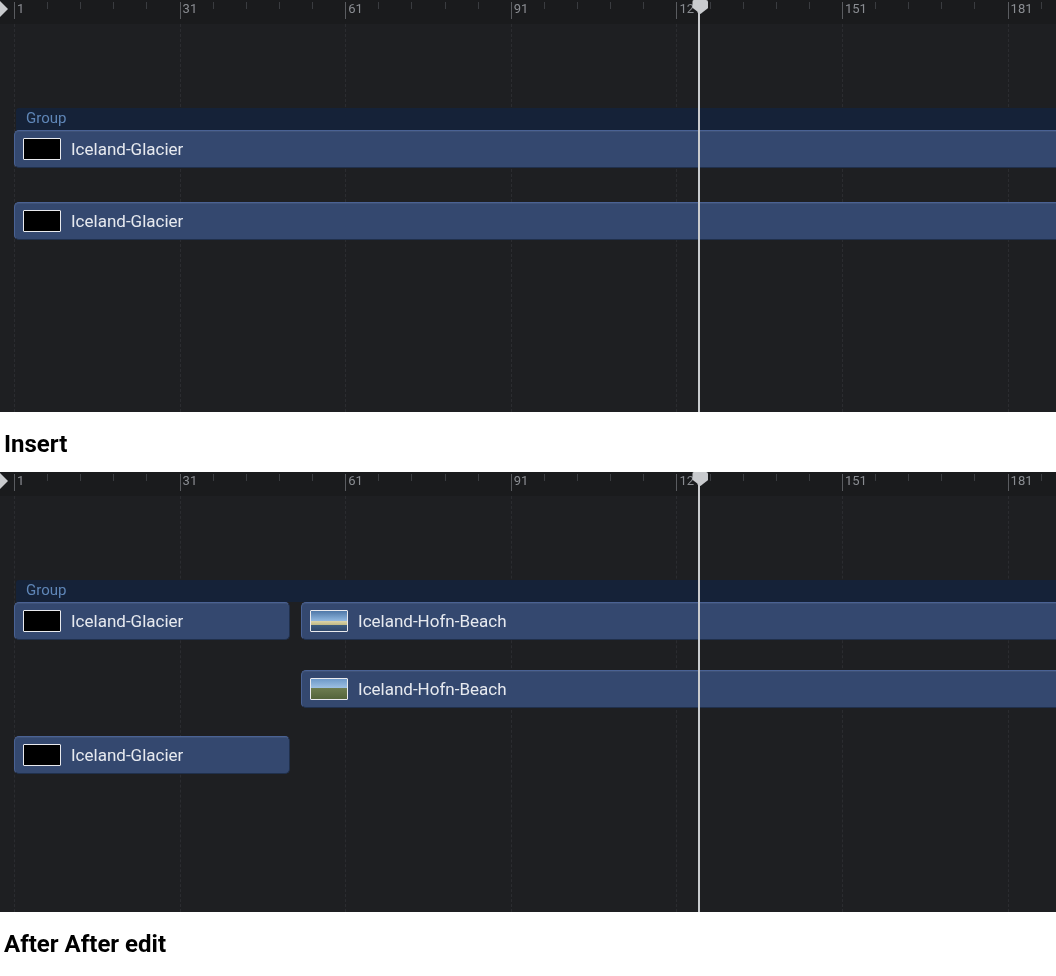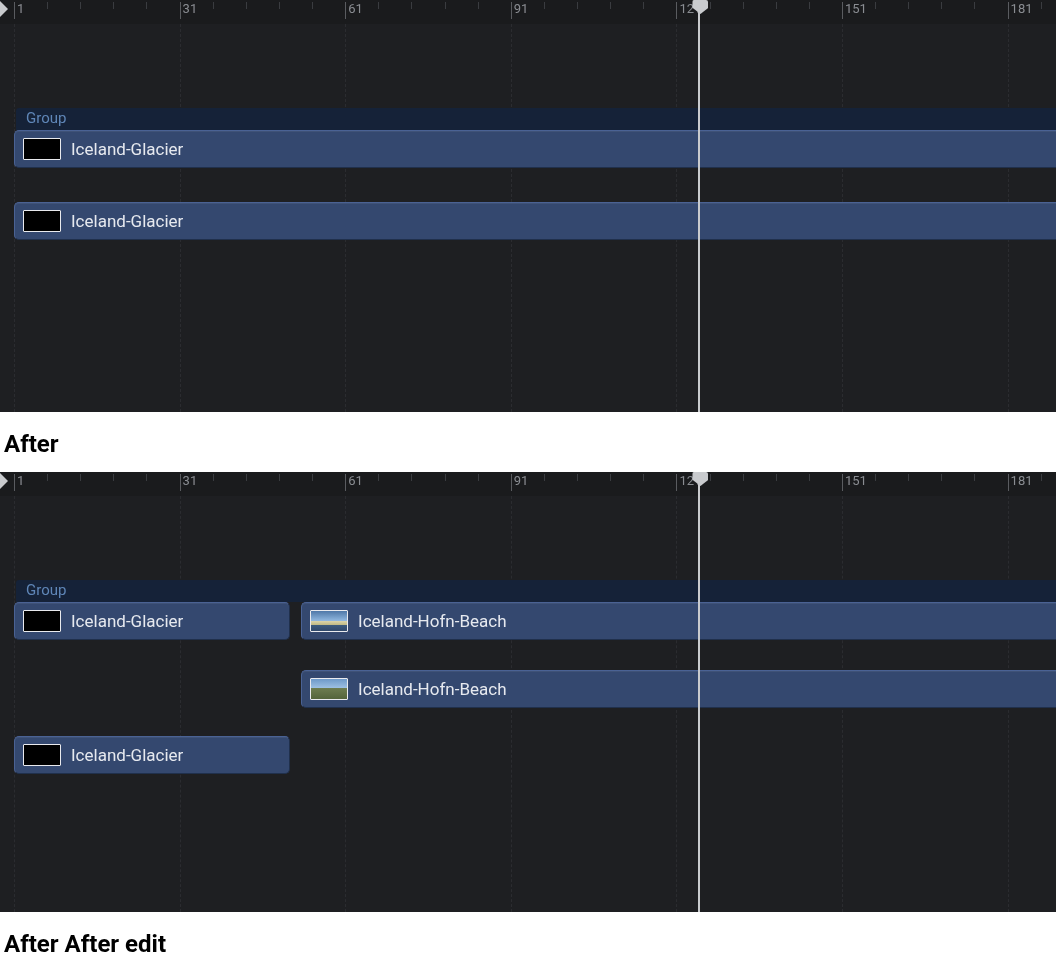--- a/index.html
+++ b/index.html
@@ -252,21 +252,21 @@
 
     <div class="clip-row">
       <div class="clip noround-right" style="left: -2px; width: 1042px;">
         <div class="thumb black"></div>
         <span>Iceland-Glacier</span>
       </div>
     </div>
   </div>
 </div>
 
-<div class="caption">After</div>
+<div class="caption">Insert</div>
 
 <div class="timeline" style="height:440px;">
   <div class="ruler">
     <div class="start-marker"></div>
     <div class="ticks-container">
         <div class="tick label" style="left: 14px;">
           <span>1</span>
         </div>
         <div class="tick minor" style="left: 47.12px;"></div>
         <div class="tick minor" style="left: 80.24px;"></div>

